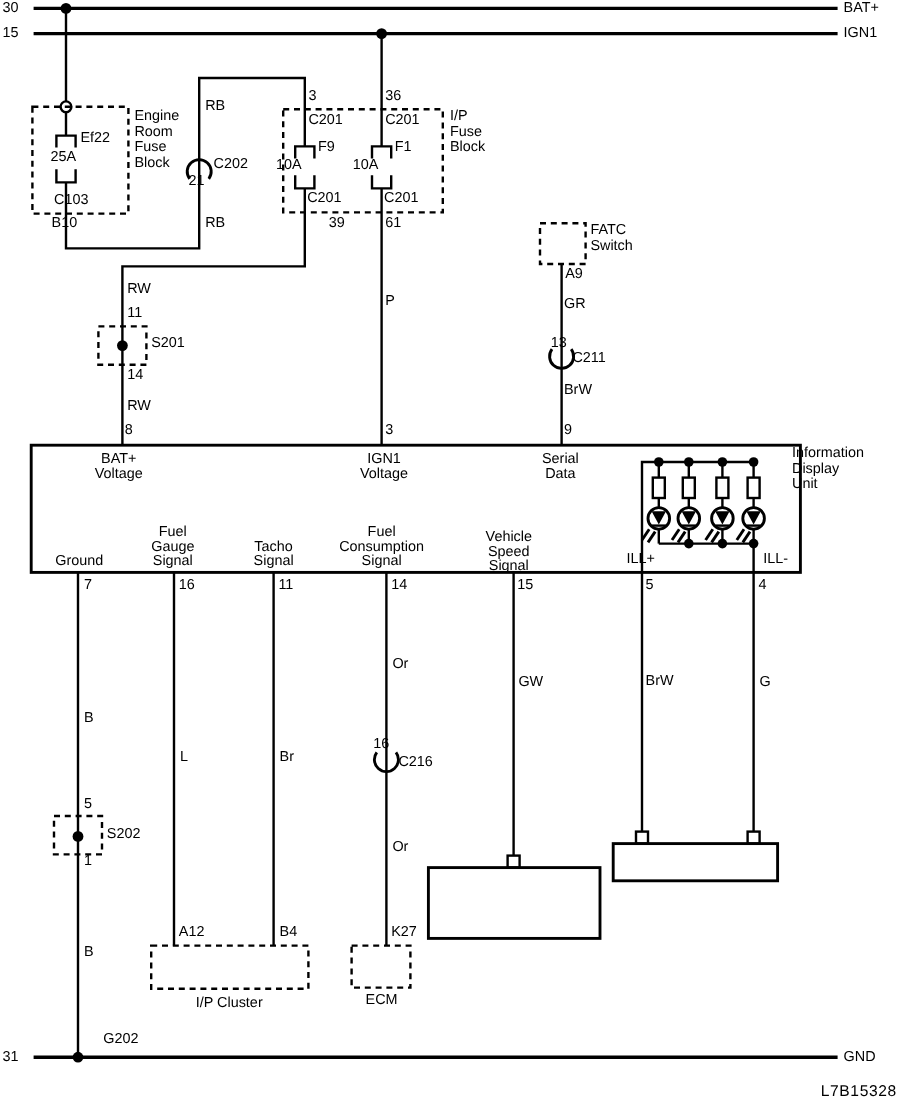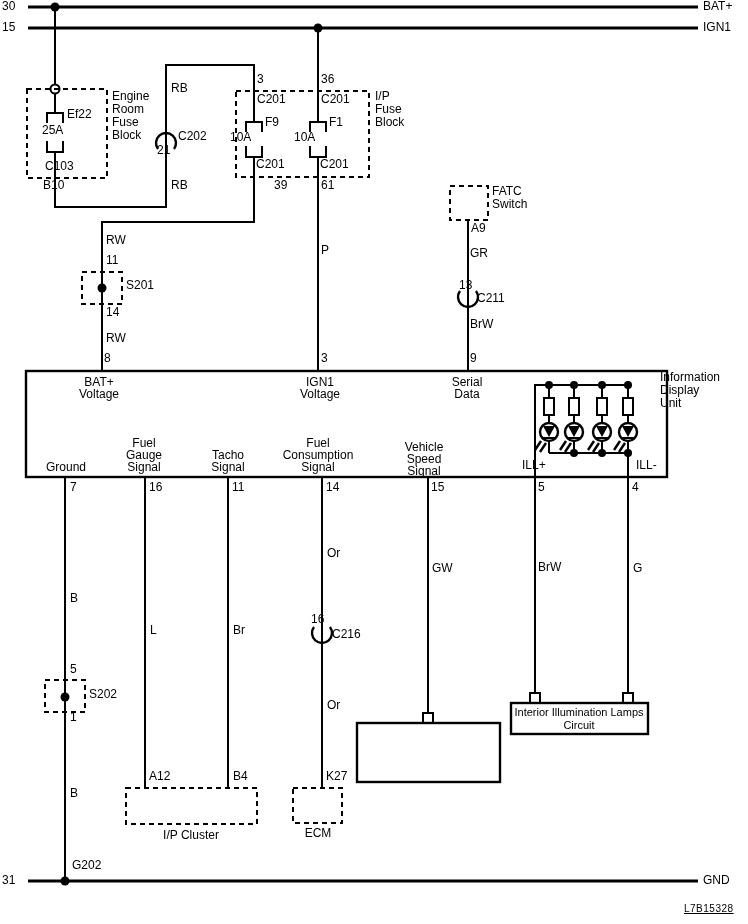--- a/index.html
+++ b/index.html
@@ -2,21 +2,21 @@
 <html><head>
 <meta charset="utf-8">
 <style>
   html,body{margin:0;padding:0;background:#fff;}
   #diagram{position:relative;width:748px;height:924px;background:#ffffff;
            font-family:"Liberation Sans",sans-serif;color:#000;overflow:hidden;}
   #wires{position:absolute;left:0;top:0;}
   .lbl{position:absolute;font-size:12px;line-height:13px;white-space:pre;color:#000;}
   .ctr{transform:translateX(-50%);text-align:center;line-height:12px;}
   .sm{font-size:11px;line-height:12.5px;}
-  .id{font-size:10px;letter-spacing:0.5px;text-decoration:underline;}
+  .id{font-size:13px;letter-spacing:0.5px;}
   svg .w{stroke:#000;stroke-width:2;fill:none;}
   svg .w3{stroke:#000;stroke-width:2.8;fill:none;}
   svg .bx{stroke:#000;stroke-width:2.4;fill:none;}
   svg .dsh{stroke:#000;stroke-width:2;fill:none;stroke-dasharray:5 4;}
   svg .dot{fill:#000;stroke:none;}
   svg .led{stroke:#000;stroke-width:2.4;fill:none;}
   svg .term{stroke:#000;stroke-width:2;fill:#fff;}
 </style>
 </head>
 <body>
@@ -243,36 +243,34 @@
   <div class="lbl" style="left:326px;top:481px">14</div>
   <div class="lbl" style="left:431px;top:481px">15</div>
   <div class="lbl" style="left:538px;top:481px">5</div>
   <div class="lbl" style="left:632px;top:481px">4</div>
 
   <div class="lbl" style="left:70px;top:592px">B</div>
   <div class="lbl" style="left:70px;top:663px">5</div>
   <div class="lbl" style="left:89px;top:688px">S202</div>
   <div class="lbl" style="left:70px;top:711px">1</div>
   <div class="lbl" style="left:70px;top:787px">B</div>
-  <div class="lbl" style="left:72px;top:859px">G202</div>
+  <div class="lbl" style="left:86px;top:859px">G202</div>
 
   <div class="lbl" style="left:150px;top:624px">L</div>
   <div class="lbl" style="left:233px;top:624px">Br</div>
   <div class="lbl" style="left:149px;top:770px">A12</div>
   <div class="lbl" style="left:233px;top:770px">B4</div>
   <div class="lbl ctr" style="left:191px;top:829px">I/P Cluster</div>
 
   <div class="lbl" style="left:327px;top:547px">Or</div>
   <div class="lbl" style="left:311px;top:613px">16</div>
   <div class="lbl" style="left:332px;top:628px">C216</div>
   <div class="lbl" style="left:327px;top:699px">Or</div>
   <div class="lbl" style="left:326px;top:770px">K27</div>
   <div class="lbl ctr" style="left:318px;top:827px">ECM</div>
 
   <div class="lbl" style="left:432px;top:562px">GW</div>
   <div class="lbl" style="left:538px;top:561px">BrW</div>
   <div class="lbl" style="left:633px;top:562px">G</div>
 
-  <div class="lbl ctr sm" style="left:579px;top:706px">Interior Illumination Lamps
-Circuit</div>
 
   <div class="lbl id" style="left:684px;top:902px">L7B15328</div>
 </div>
 
 </body></html>

